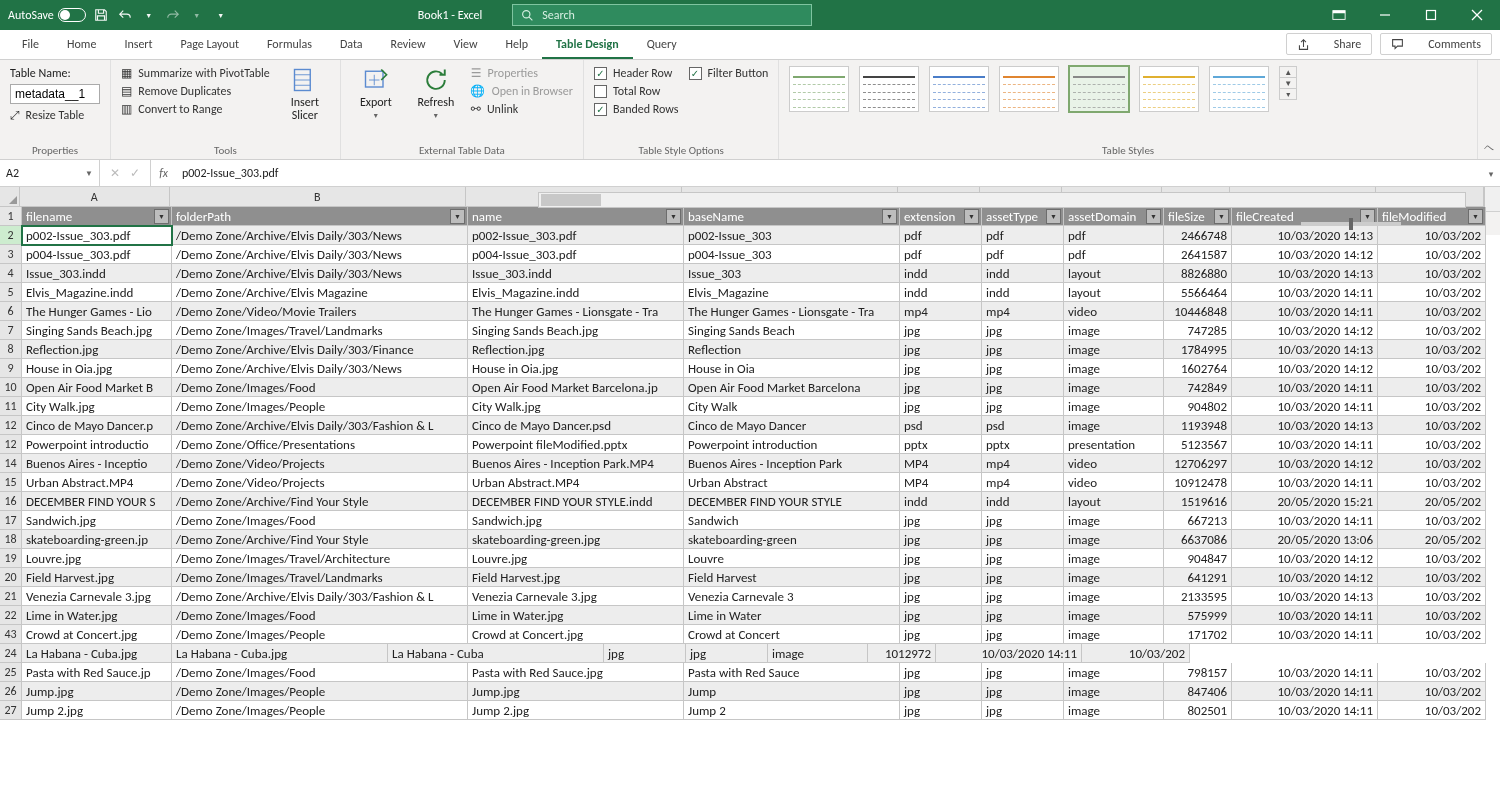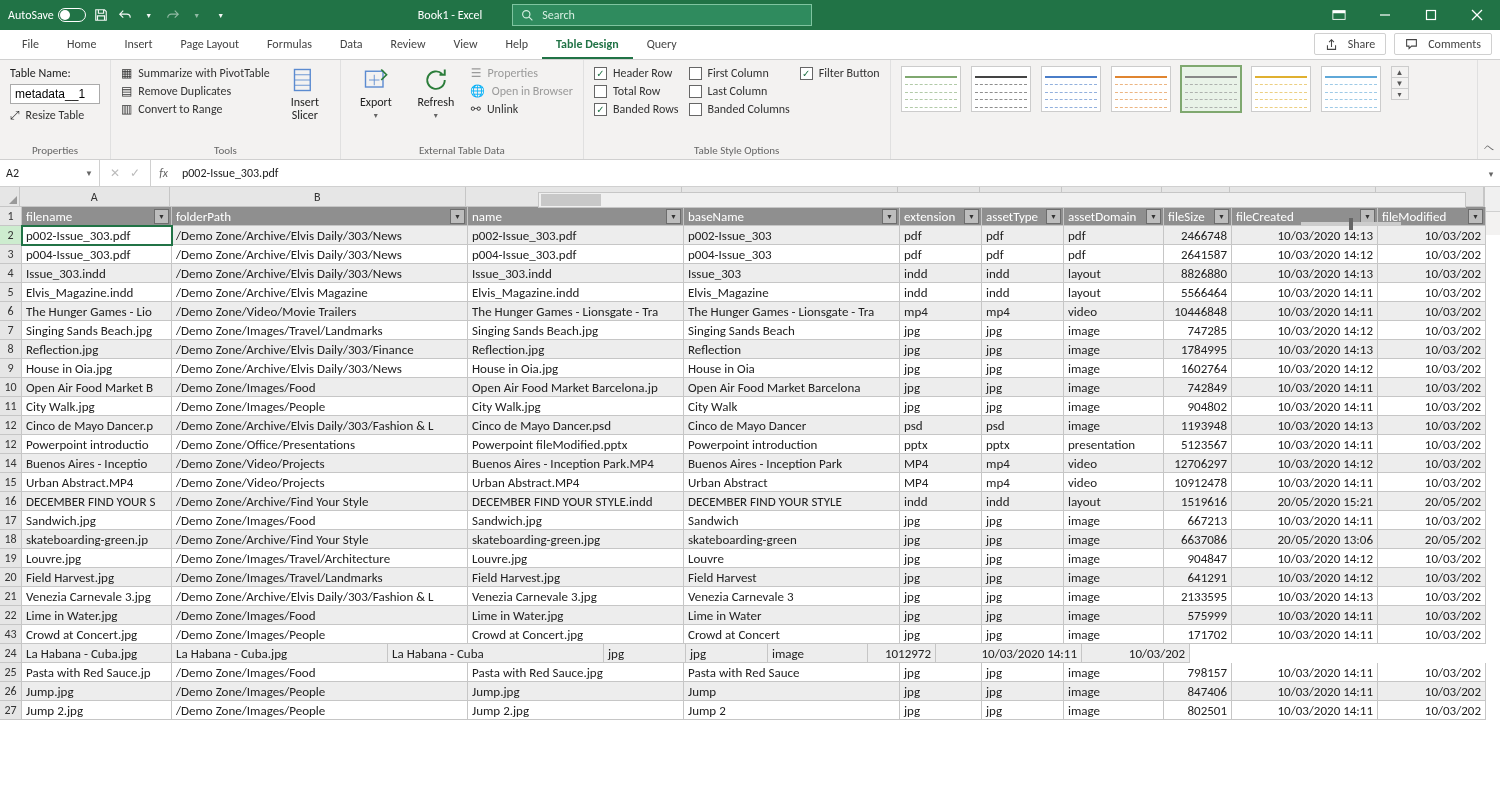--- a/index.html
+++ b/index.html
@@ -28,21 +28,21 @@
   .titlebar .search-wrap{margin-left:30px;display:flex;align-items:center;background:#2f8b5e;border:1px solid #7fc4a0;height:22px;width:300px;padding:0 8px;gap:8px;color:#d7efe2;}
   .titlebar .spacer{flex:1;}
   .titlebar .win-btns{display:flex;}
   .titlebar .win-btn{width:46px;height:30px;display:flex;align-items:center;justify-content:center;}
 
   
   .ribbon-tabs{height:30px;background:#fff;display:flex;align-items:flex-end;padding:0 8px;border-bottom:1px solid var(--border);}
   .ribbon-tabs .tab{padding:6px 14px 6px;color:#444;cursor:pointer;}
   .ribbon-tabs .tab.active{color:var(--excel-green);font-weight:600;border-bottom:2px solid var(--excel-green);}
   .ribbon-tabs .right-btns{margin-left:auto;display:flex;gap:8px;padding-bottom:4px;}
-  .ribbon-tabs .right-btn{border:1px solid var(--border);padding:3px 10px;border-radius:2px;display:flex;align-items:center;gap:10px;color:#444;}
+  .ribbon-tabs .right-btn{border:1px solid var(--border);padding:3px 10px;border-radius:2px;display:flex;align-items:center;gap:24px;color:#444;}
 
   
   .ribbon{height:100px;background:var(--ribbon-bg);display:flex;border-bottom:1px solid var(--border);}
   .ribbon .group{border-right:1px solid #e0e0e0;padding:6px 10px 2px;display:flex;flex-direction:column;justify-content:space-between;}
   .ribbon .group-label{text-align:center;color:#666;font-size:11px;padding-top:2px;}
   .ribbon .group-body{display:flex;align-items:flex-start;gap:10px;}
   .ribbon .col{display:flex;flex-direction:column;gap:4px;}
   .ribbon .item{display:flex;align-items:center;gap:6px;white-space:nowrap;color:#333;}
   .ribbon .item.disabled{color:#9a9a9a;}
   .ribbon .big-btn{display:flex;flex-direction:column;align-items:center;gap:2px;width:50px;text-align:center;line-height:1.1;}
@@ -304,34 +304,20 @@
             <span class="chk"></span>
             <span>Total Row</span>
           </span>
         <span class="item">
             <span class="chk checked"></span>
             <span>Banded Rows</span>
           </span>
       </div>
       <div class="col">
         <span class="item">
-            <span class="chk"></span>
-            <span>First Column</span>
-          </span>
-        <span class="item">
-            <span class="chk"></span>
-            <span>Last Column</span>
-          </span>
-        <span class="item">
-            <span class="chk"></span>
-            <span>Banded Columns</span>
-          </span>
-      </div>
-      <div class="col">
-        <span class="item">
             <span class="chk checked"></span>
             <span>Filter Button</span>
           </span>
       </div>
     </div>
     <div class="group-label">Table Style Options</div>
   </div>
 
   <div class="group" style="flex:1">
     <div class="group-body style-gallery">
@@ -383,20 +369,21 @@
           <div class="sr"></div>
           <div class="sr"></div>
           <div class="sr"></div>
         </div>
       <div class="gallery-scroll">
           <div>▲</div>
           <div>▼</div>
           <div>▾</div>
         </div>
     </div>
+    <div class="group-label">Table Styles</div>
   </div>
   <div class="ribbon-collapse">ヘ</div>
 </div>
 
 <div class="fxbar">
   <div class="namebox">
     <span>A2</span>
     <span class="dd">▼</span>
   </div>
   <div class="fx-btns">

